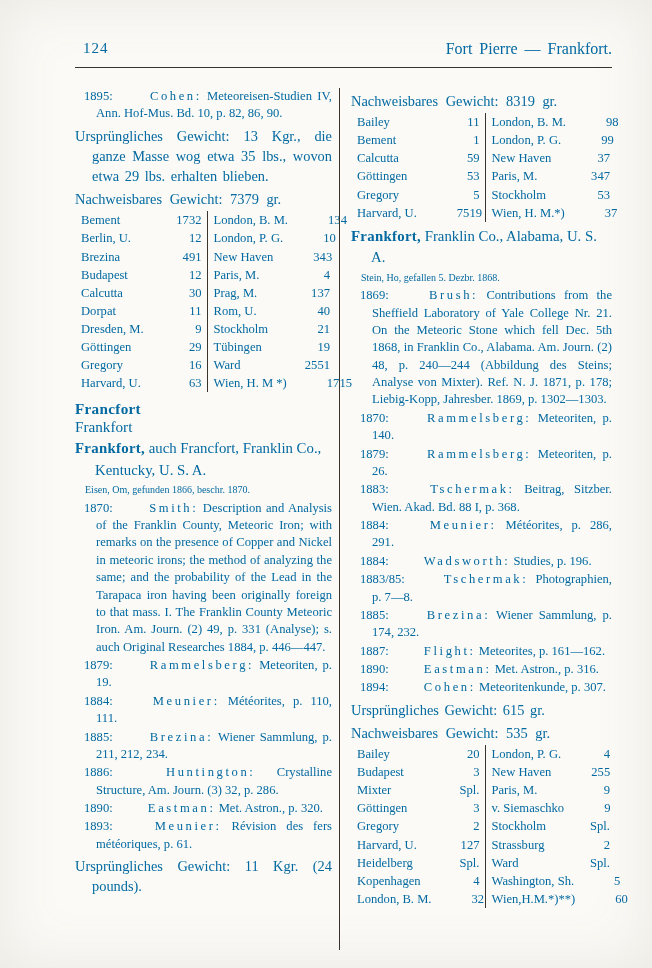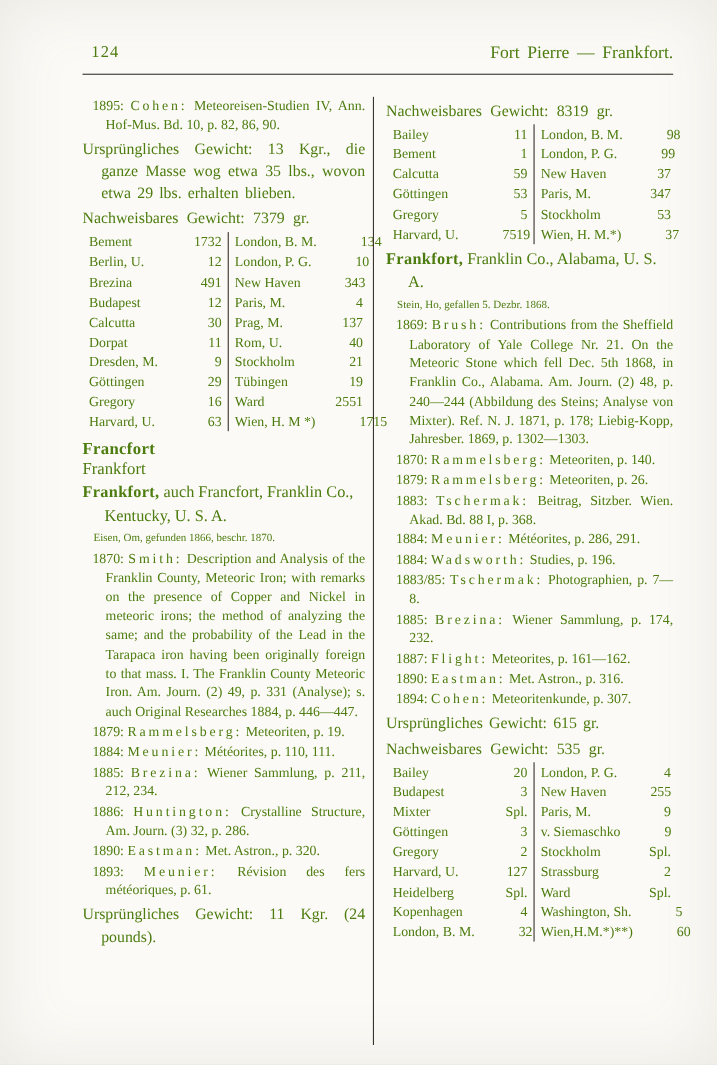--- a/index.html
+++ b/index.html
@@ -1,21 +1,21 @@
 <!DOCTYPE html>
 <html><head>
 <meta charset="utf-8">
 <style>
   html,body { margin:0; padding:0; background:#e9e7e1; }
   .page {
     position:relative;
     width:652px; height:968px;
     background:#fbfaf6;
     font-family:"Liberation Serif","DejaVu Serif",serif;
-    color:#4d7c0f;
+    color:#0369a1;
     box-shadow:inset 0 0 60px rgba(120,110,90,.12);
     overflow:hidden;
   }
   .header { position:absolute; top:40px; left:75px; width:537px; height:22px; }
   .pagenum { position:absolute; left:8px; top:0; font-size:15px; letter-spacing:1px; }
   .running-head { position:absolute; left:0; right:0; top:0; text-align:right; font-size:16px; word-spacing:3px; }
   .head-rule { position:absolute; top:67px; left:75px; width:537px; height:1px; background:#39332b; }
 
   .columns { position:absolute; top:88px; left:75px; width:537px; height:862px; display:flex; }
   .col { box-sizing:border-box; }
@@ -23,21 +23,21 @@
   .divider   { width:1px; background:#39332b; }
   .col-right { width:272px; padding-left:11px; }
 
   p { margin:0; }
 
   
   .bib-entry {
     font-size:12.6px; line-height:1.38; text-align:justify;
     padding-left:21px; text-indent:-12px; margin-bottom:1px;
   }
-  .bib-author { letter-spacing:2.6px; }
+  .bib-author { letter-spacing:2.6px;margin-left:32px; }
 
   
   .weight-para {
     font-size:14.4px; line-height:1.4; text-align:justify;
     padding-left:17px; text-indent:-17px; margin:3px 0 2px;
     word-spacing:2px;
   }
   .weight-head {
     font-size:14.4px; line-height:1.4; margin:3px 0 2px;
     word-spacing:4px;

